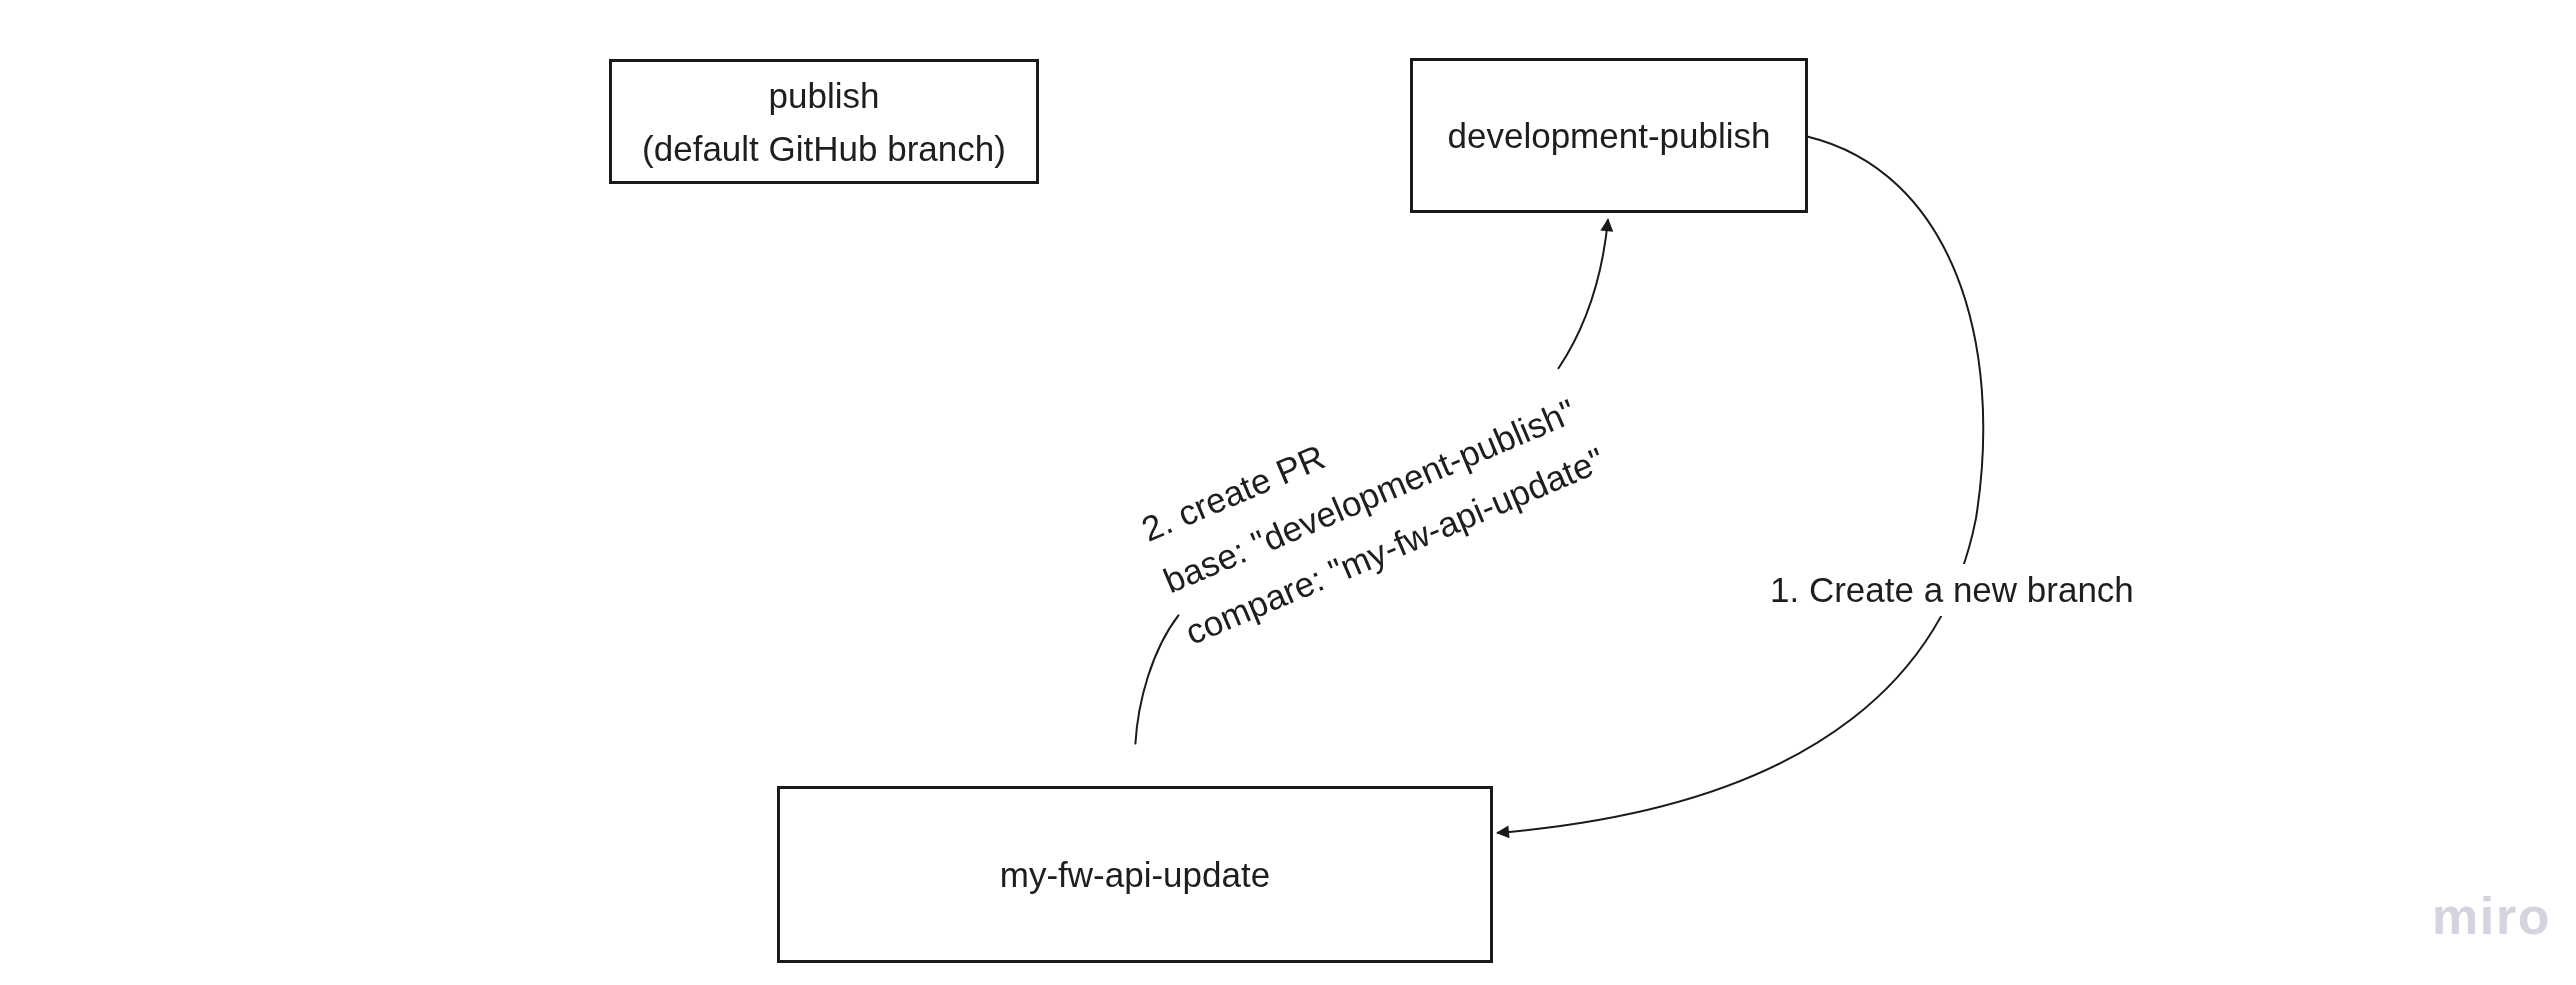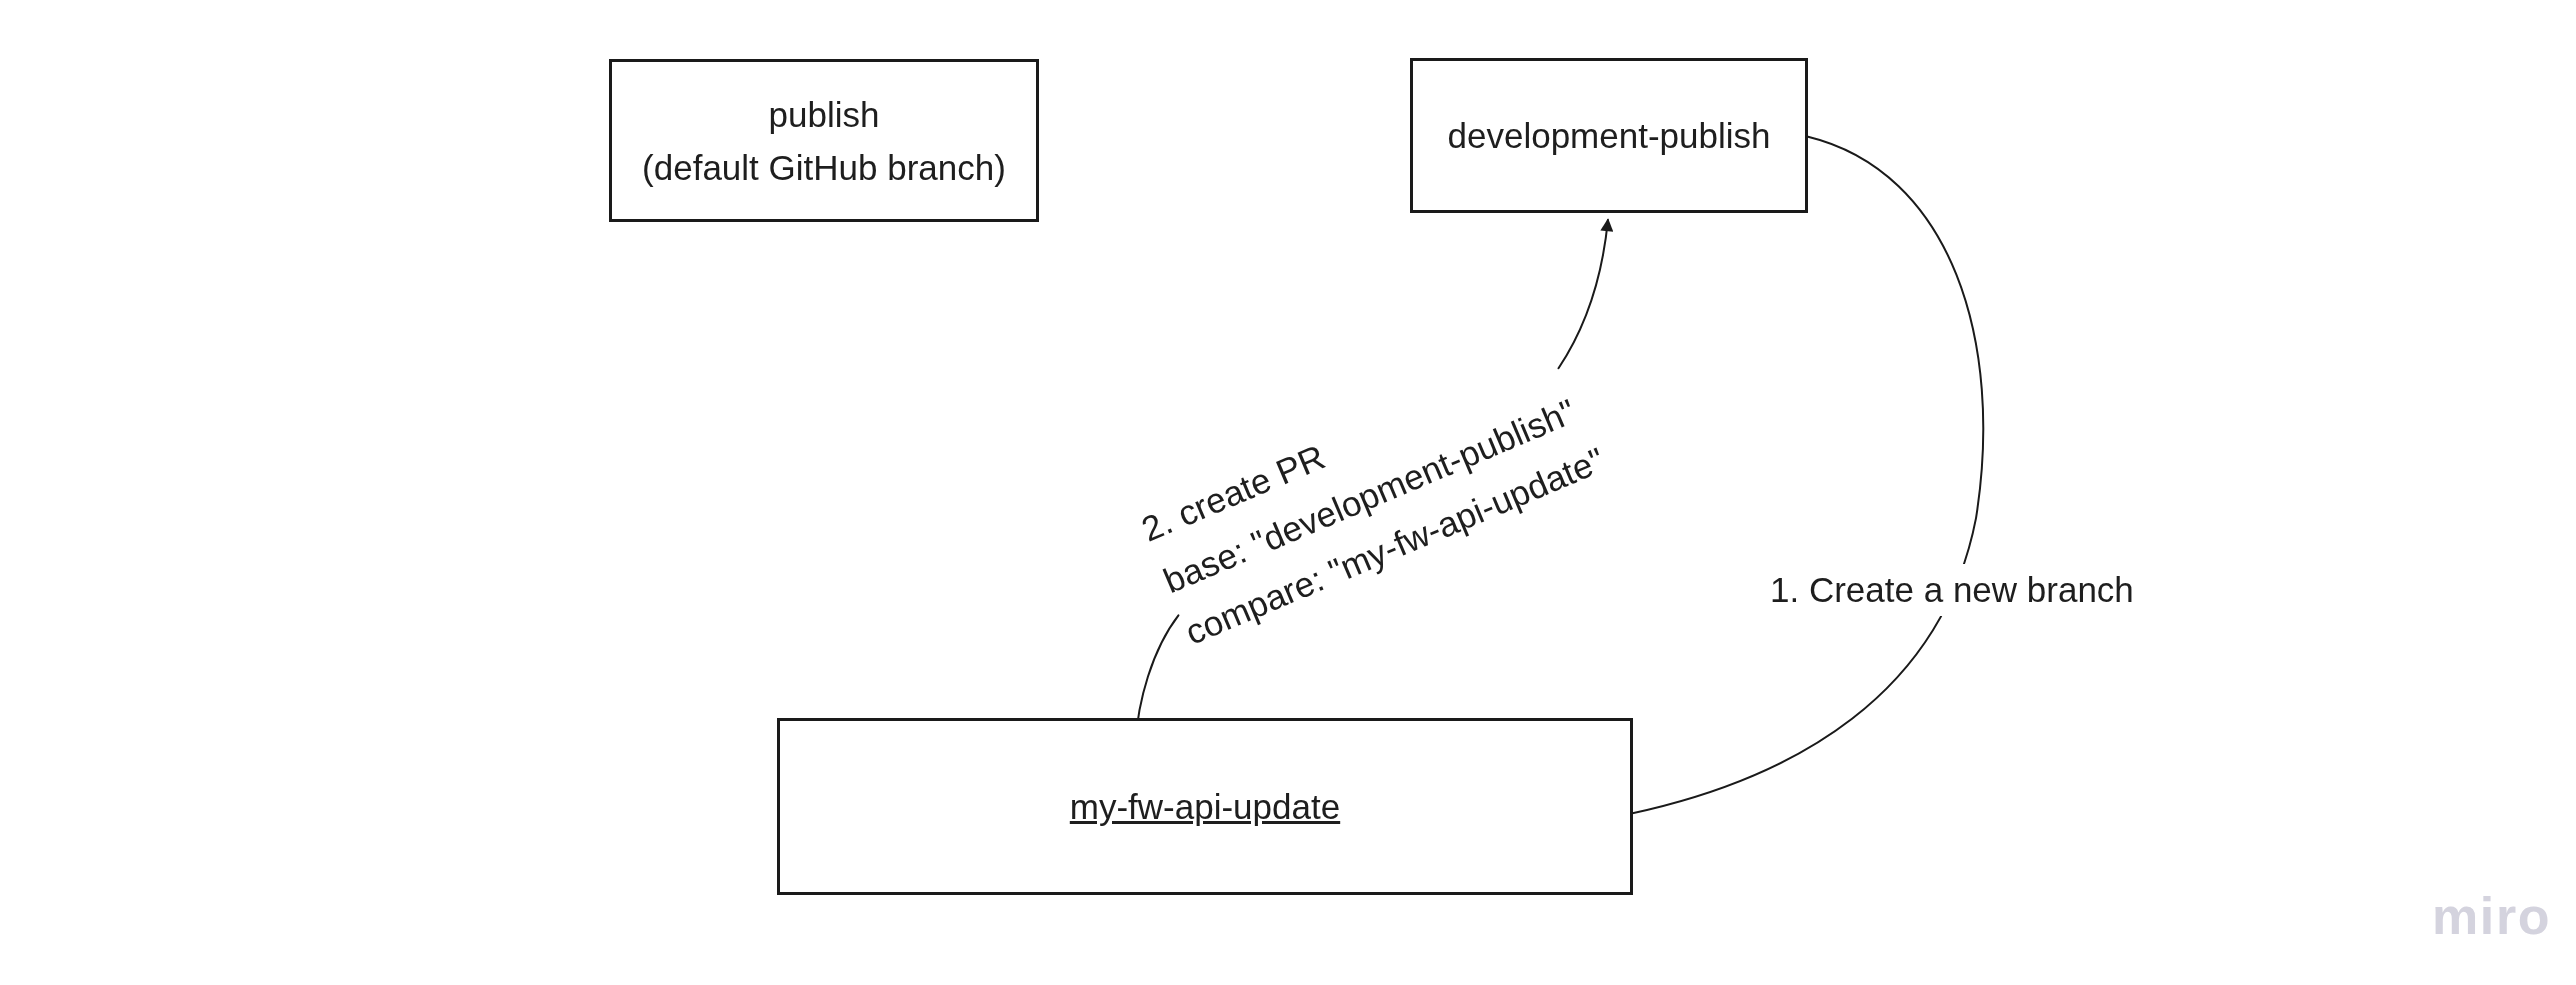--- a/index.html
+++ b/index.html
@@ -27,23 +27,23 @@
     justify-content: center;
     text-align: center;
     z-index: 2;
   }
   .node-label {
     font-size: 35px;
     line-height: 53px;
     white-space: pre-line;
     color: #1e1e1e;
   }
-  .node-publish            { left: 609px;  top: 59px;  width: 430px; height: 163px; }
+  .node-publish            { left: 609px;  top: 59px;  width: 430px; height: 125px; }
   .node-development-publish{ left: 1410px; top: 58px;  width: 398px; height: 155px; text-align: center; }
-  .node-my-fw-api-update   { left: 777px;  top: 718px; width: 856px; height: 177px; text-decoration: underline; }
+  .node-my-fw-api-update   { left: 777px;  top: 786px; width: 716px; height: 177px; }
 
   .edge-label {
     position: absolute;
     font-size: 35px;
     line-height: 42px;
     color: #1e1e1e;
     z-index: 3;
     white-space: pre-line;
     text-align: center;
   }

